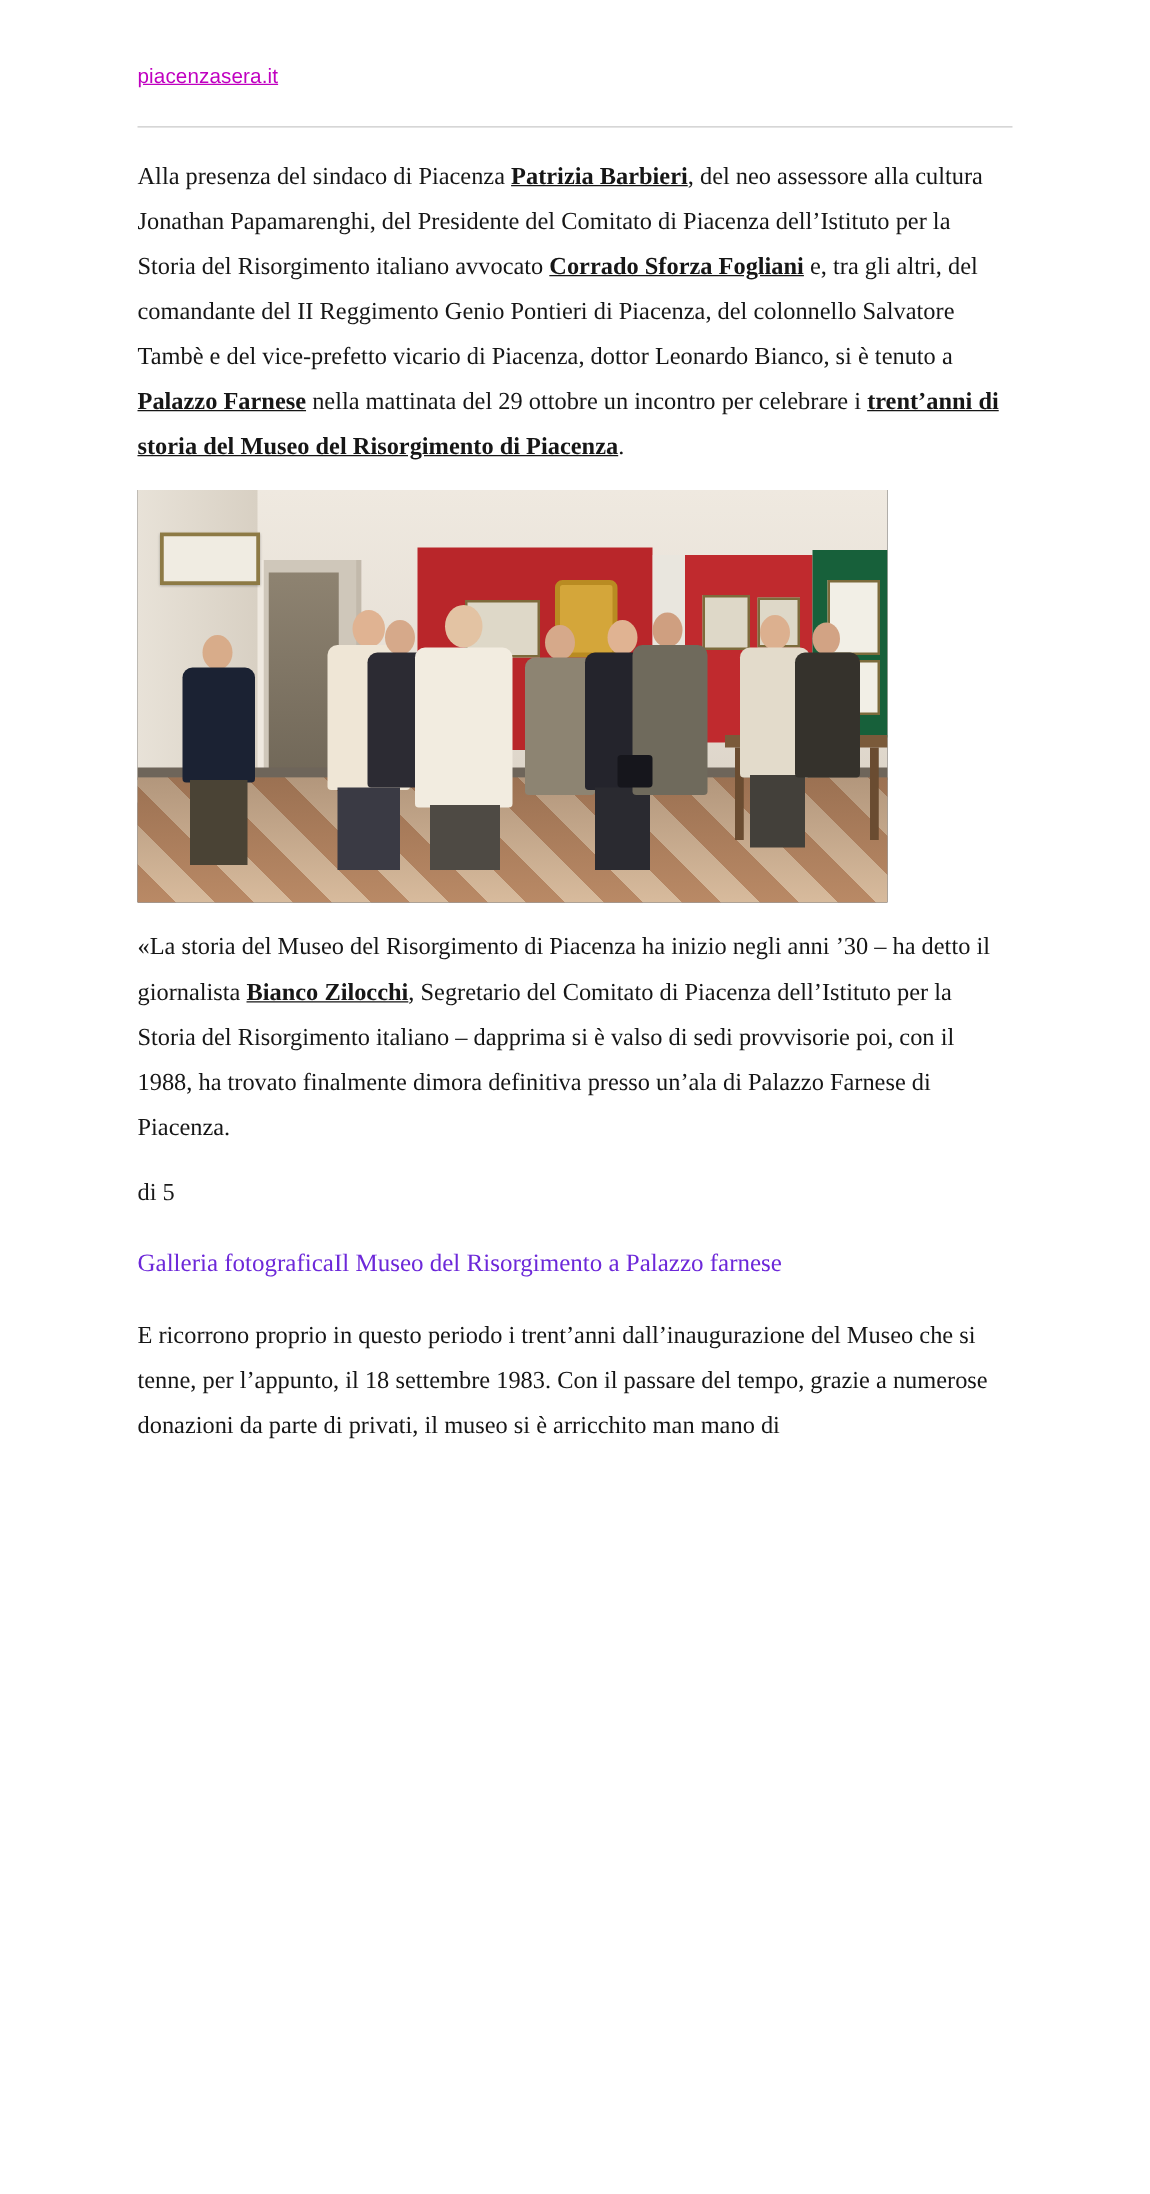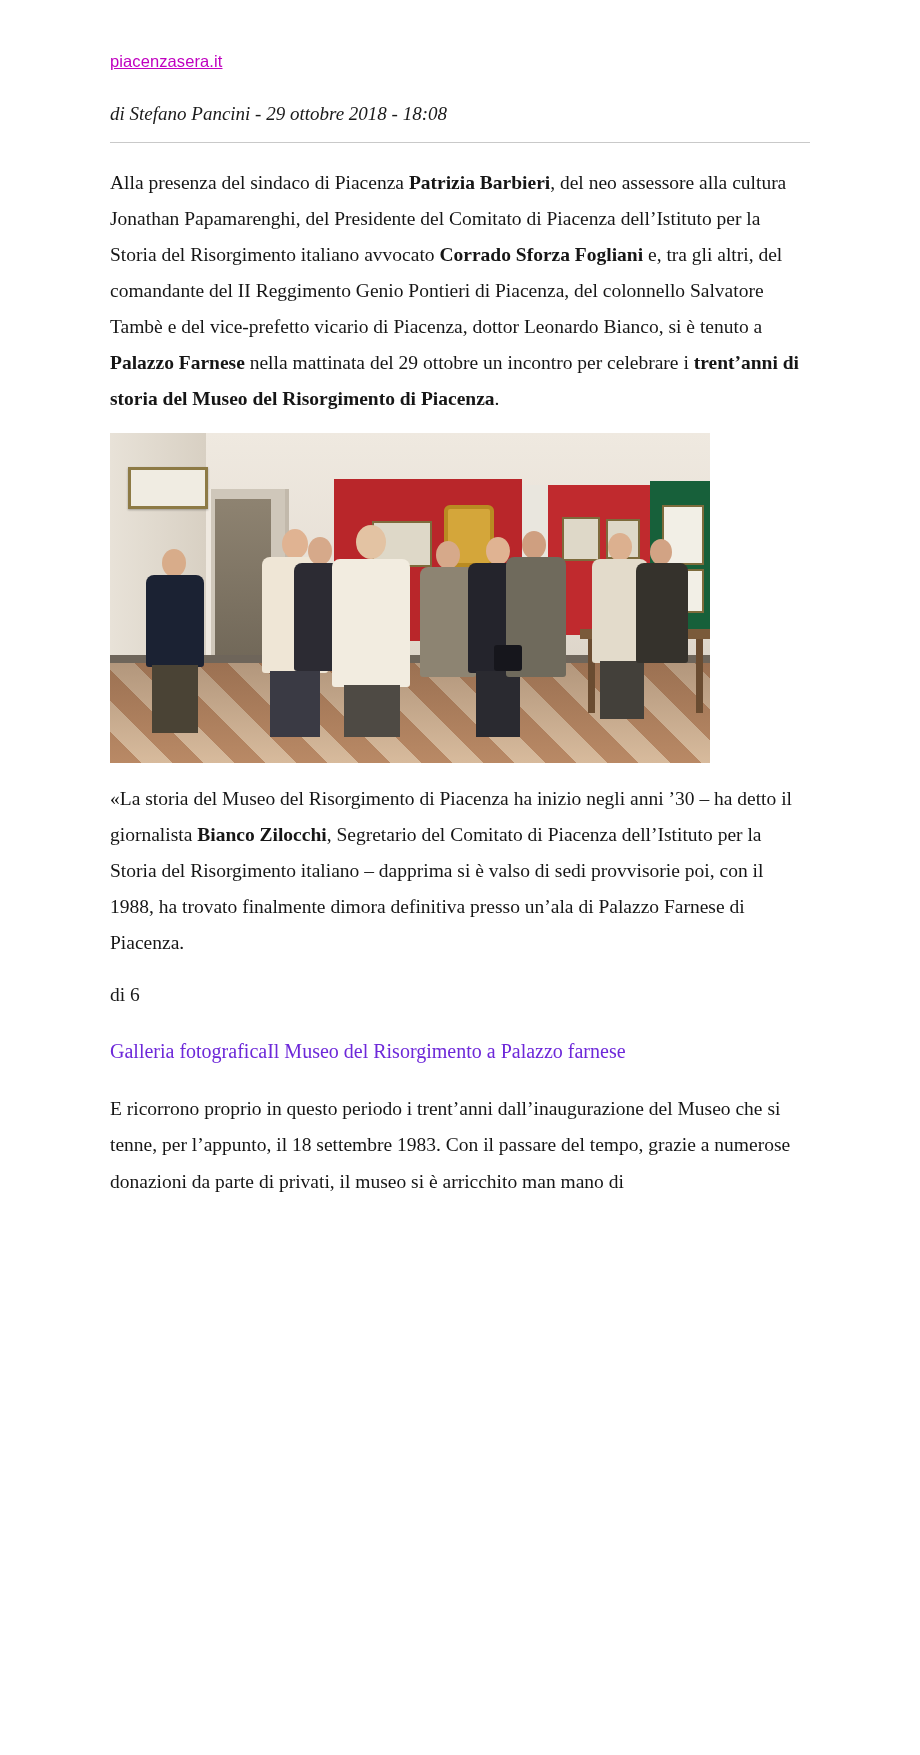--- a/index.html
+++ b/index.html
@@ -60,20 +60,21 @@
   p.body-text {
     font-family: "Liberation Serif", serif;
     font-size: 19.5px;
     line-height: 1.85;
     margin: 0 0 16px 0;
     color: #161616;
     text-align: left;
   }
   p.body-text b {
     font-weight: bold;
+    text-decoration: underline;
   }
   .figure {
     margin: 14px 0 18px 0;
     width: 600px;
     height: 330px;
     position: relative;
     overflow: hidden;
     background: #3a3631;
   }
   
@@ -160,21 +161,20 @@
   }
 </style>
 </head>
 <body>
 
 <div class="page">
 
   <a href="#" class="source-link">piacenzasera.it</a>
 
 
-  <div class="byline">di Stefano Pancini - 29 ottobre 2018 - 18:08</div>
 
 
   <hr class="divider">
 
   <p class="body-text">
     <span>Alla presenza del sindaco di Piacenza </span><b>Patrizia Barbieri</b><span>, del neo assessore alla cultura Jonathan Papamarenghi, del Presidente del Comitato di Piacenza dell’Istituto per la Storia del Risorgimento italiano avvocato </span><b>Corrado Sforza Fogliani</b><span> e, tra gli altri, del comandante del II Reggimento Genio Pontieri di Piacenza, del colonnello Salvatore Tambè e del vice-prefetto vicario di Piacenza, dottor Leonardo Bianco, si è tenuto a </span><b>Palazzo Farnese</b><span> nella mattinata del 29 ottobre un incontro per celebrare i </span><b>trent’anni di storia del Museo del Risorgimento di Piacenza</b><span>.</span>
   </p>
 
   <div class="figure" role="img">
     <div class="ph ph-wall"></div>
@@ -243,19 +243,19 @@
       <div class="head" style="left:540px; top:106px; width:22px; height:26px; background:#d2a384;"></div>
       <div class="body-shape" style="left:526px; top:130px; width:52px; height:100px; background:#35322c;"></div>
     </div>
     <div class="ph" style="left:384px; top:212px; width:28px; height:26px; background:#16161c; border-radius:3px;"></div>
   </div>
 
   <p class="body-text">
     <span>«La storia del Museo del Risorgimento di Piacenza ha inizio negli anni ’30 – ha detto il giornalista </span><b>Bianco Zilocchi</b><span>, Segretario del Comitato di Piacenza dell’Istituto per la Storia del Risorgimento italiano – dapprima si è valso di sedi provvisorie poi, con il 1988, ha trovato finalmente dimora definitiva presso un’ala di Palazzo Farnese di Piacenza.</span>
   </p>
 
-  <p class="note">di 6</p>
+  <p class="note">di 5</p>
 
   <h3 class="gallery-heading">Galleria fotograficaIl Museo del Risorgimento a Palazzo farnese</h3>
 
   <p class="body-text">E ricorrono proprio in questo periodo i trent’anni dall’inaugurazione del Museo che si tenne, per l’appunto, il 18 settembre 1983. Con il passare del tempo, grazie a numerose donazioni da parte di privati, il museo si è arricchito man mano di</p>
 
 </div>
 
 </body></html>

